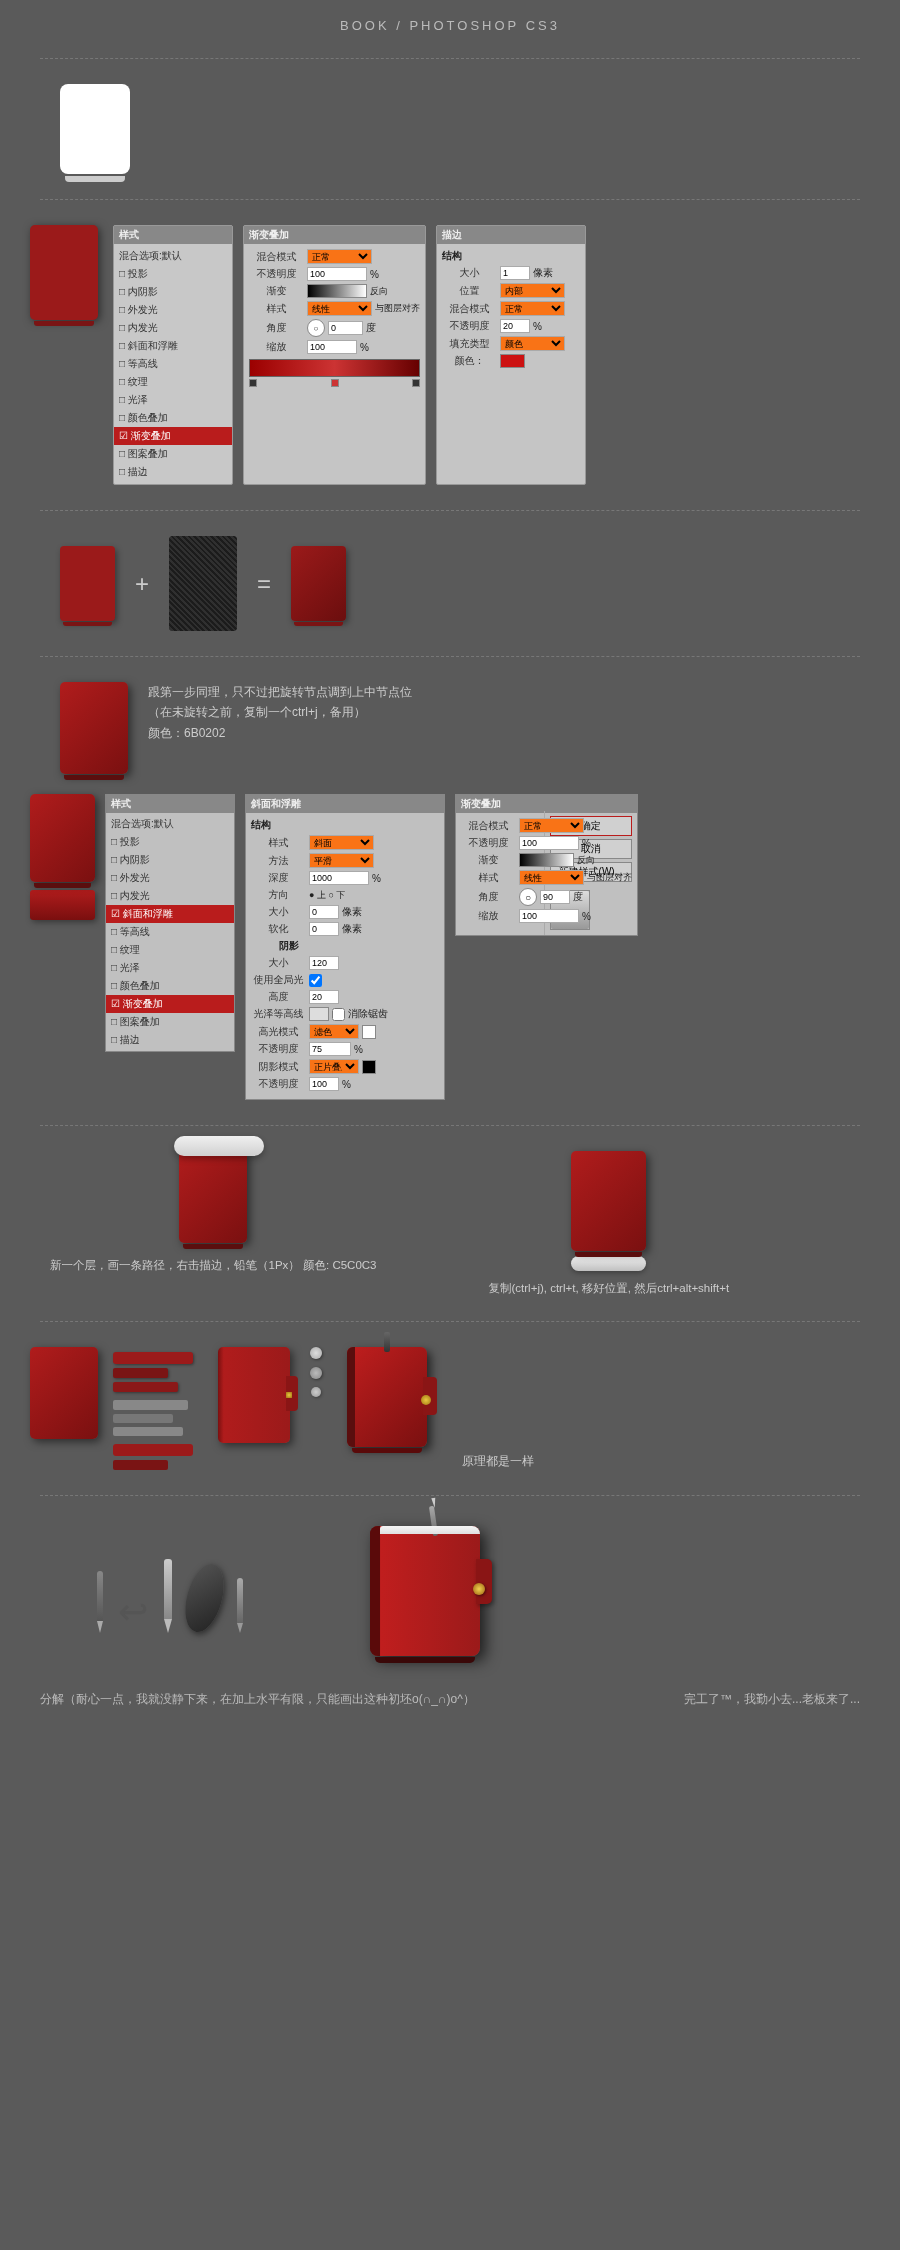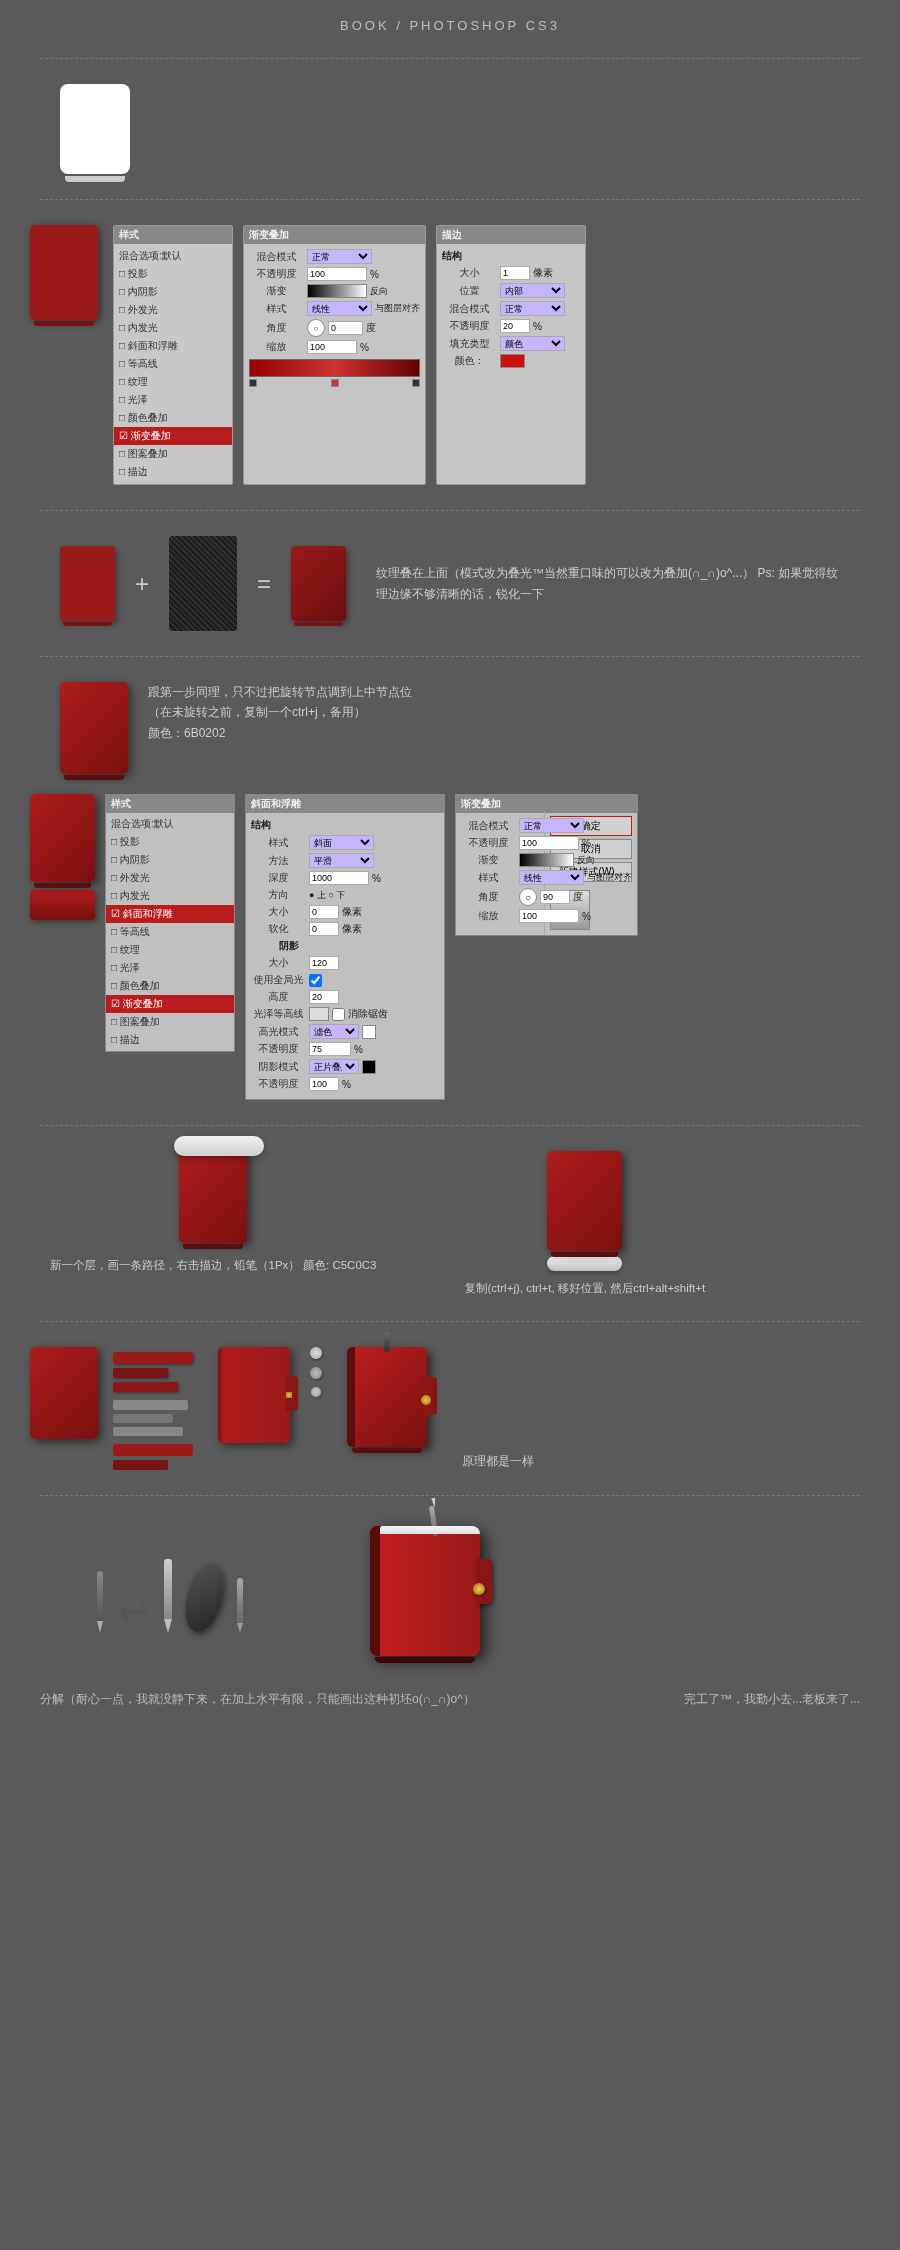--- a/index.html
+++ b/index.html
@@ -129,21 +129,21 @@
     .ps-label { color: #333; min-width: 55px; text-align: center; }
     .ps-input {
       background: white;
       border: 1px solid #aaa;
       height: 14px;
       width: 60px;
       font-size: 9px;
       padding: 1px 2px;
     }
     .ps-select {
-      background: #c4b5fd;
+      background: #f97316;
       border: 1px solid #aaa;
       height: 15px;
       font-size: 9px;
       width: 65px;
     }
     .ps-list-item {
       padding: 2px 5px;
       font-size: 10px;
       color: #333;
       cursor: default;
@@ -194,21 +194,21 @@
     .section5 {
       display: flex;
       gap: 10px;
       padding: 10px 30px;
       align-items: flex-start;
     }
 
     
     .section6 {
       display: flex;
-      gap: 8px;
+      gap: 32px;
       padding: 10px 50px;
       align-items: flex-start;
     }
 
     
     .section9 {
       display: flex;
       gap: 30px;
       padding: 15px 30px;
       align-items: center;
@@ -402,22 +402,20 @@
 <hr class="divider">
 
 <div class="section3">
   <div class="book-sm"></div>
   <div class="plus-sign">+</div>
   <div class="dark-texture">
     <div style="position:absolute;inset:0;background:repeating-linear-gradient(45deg,#1a1a1a,#1a1a1a 2px,#333 2px,#333 4px);border-radius:4px;opacity:0.8;"></div>
   </div>
   <div class="equals-sign">=</div>
   <div class="book-sm" style="background:linear-gradient(135deg,#9b1a1a,#6b0e0e);"></div>
-  <div class="section3-text">纹理叠在上面（模式改为叠光™当然重口味的可以改为叠加(∩_∩)o^...）
-Ps: 如果觉得纹理边缘不够清晰的话，锐化一下</div>
 </div>
 
 <hr class="divider">
 
 <div class="section4">
   <div style="display:flex;flex-direction:column;gap:5px;align-items:center;">
     <div class="book-md"></div>
   </div>
   <div class="section4-text">
     <div>跟第一步同理，只不过把旋转节点调到上中节点位</div>

